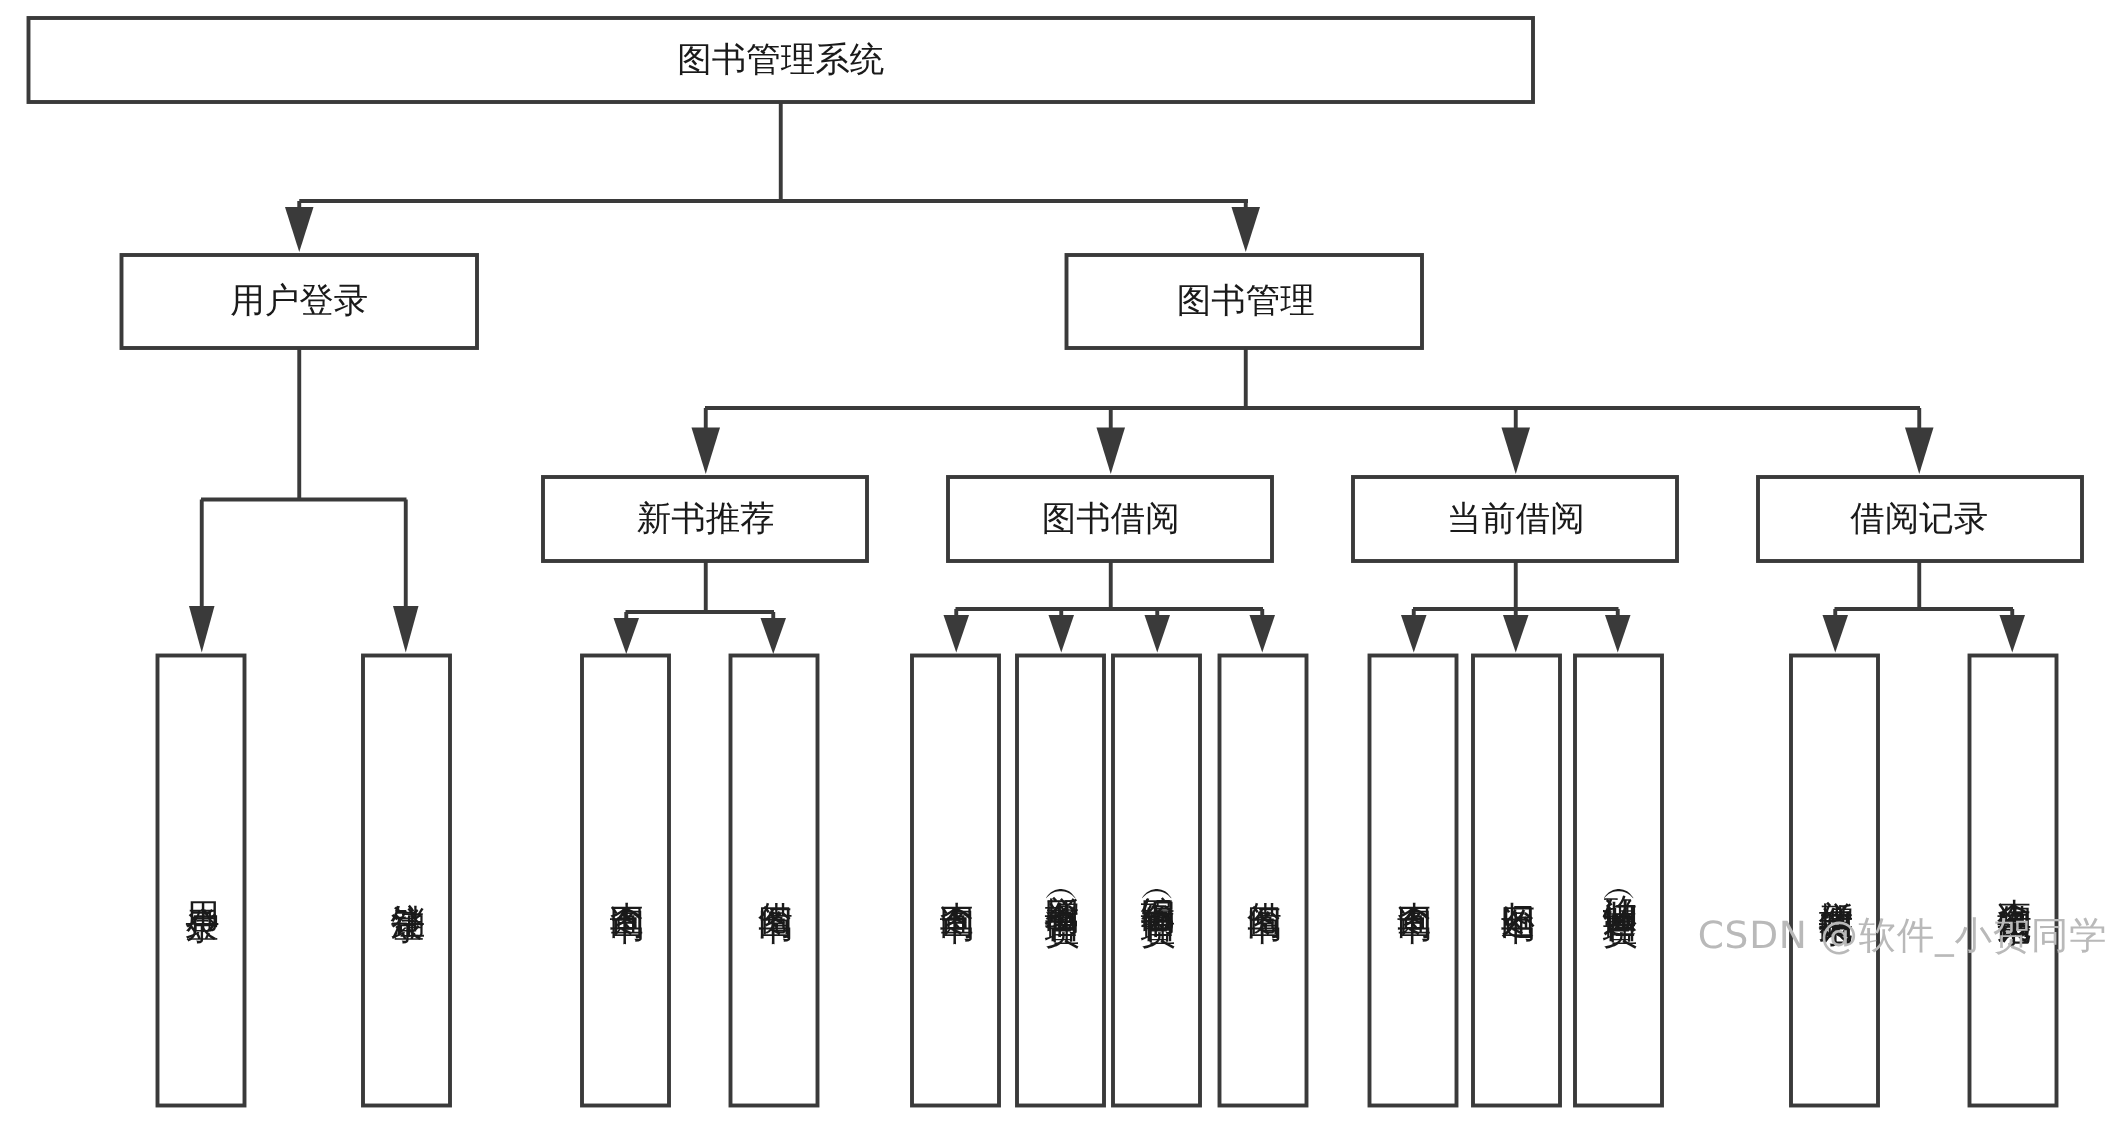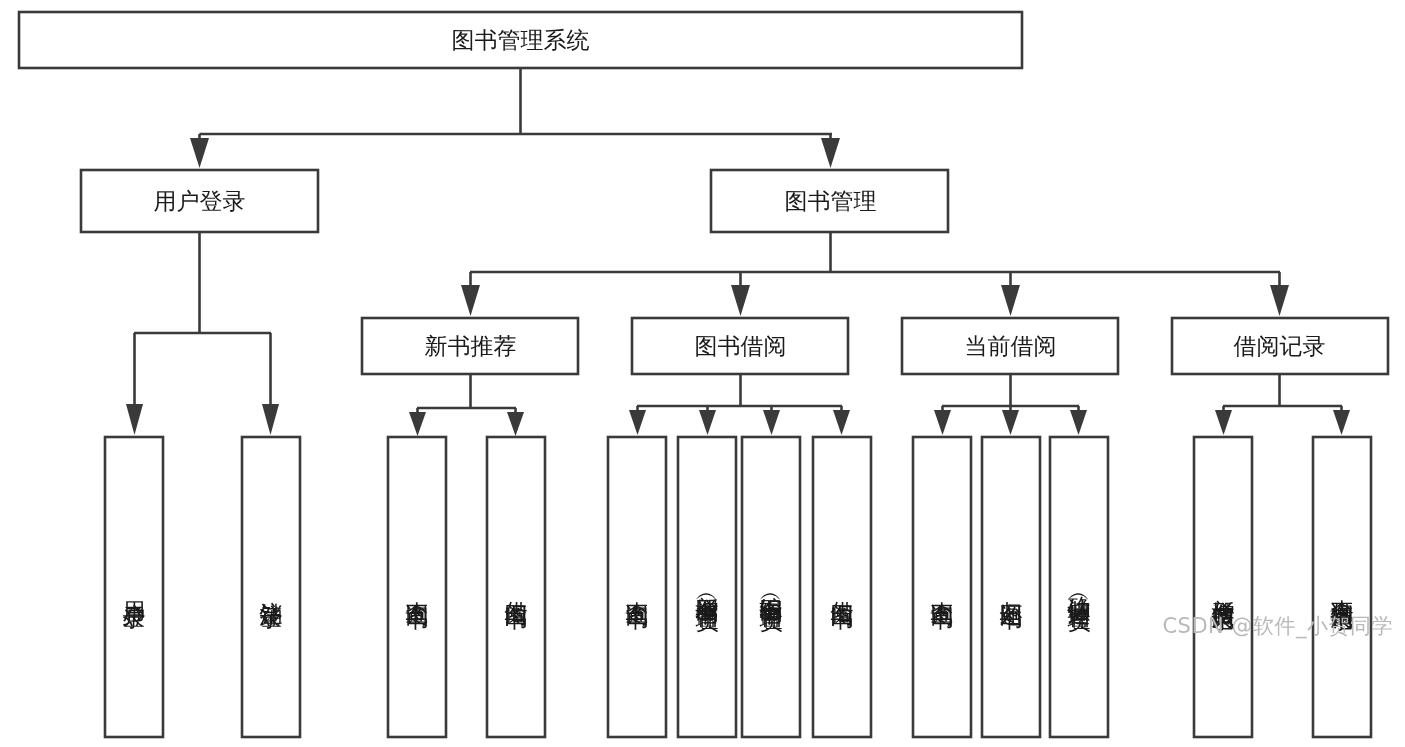--- a/index.html
+++ b/index.html
@@ -61,24 +61,24 @@
     letter-spacing: 2px;
     display: flex;
     align-items: center;
     justify-content: center;
     text-align: center;
     white-space: nowrap;
     pointer-events: none;
   }
   .watermark {
     position: absolute;
-    right: 12px;
+    right: 0;
     bottom: 6px;
     color: #b9b9b9;
-    font-size: 21px;
+    font-size: 25px;
     font-family: "DejaVu Sans", "Liberation Sans", sans-serif;
     white-space: nowrap;
     letter-spacing: 0.5px;
   }
 </style>
 </head>
 <body>
 
 <div id="diagram-root">
 

